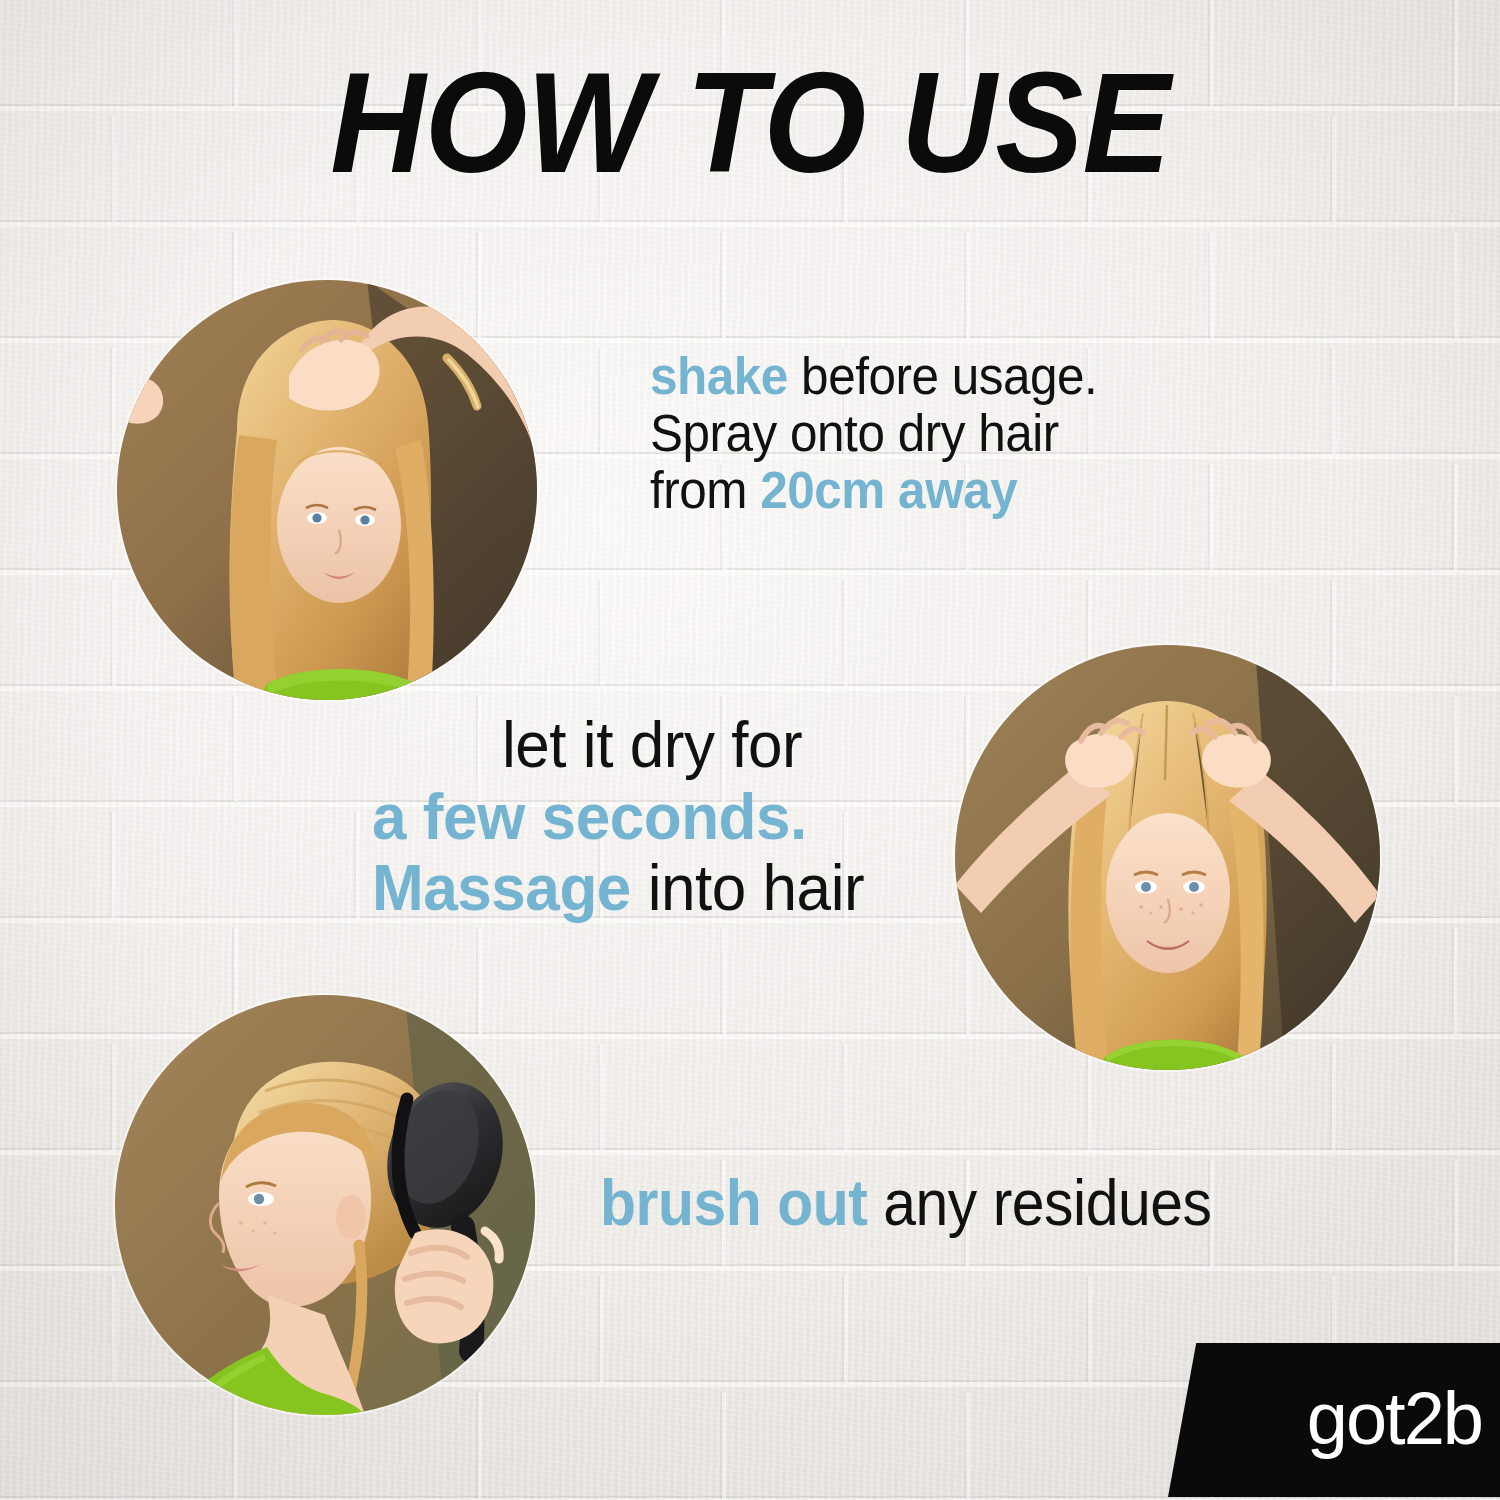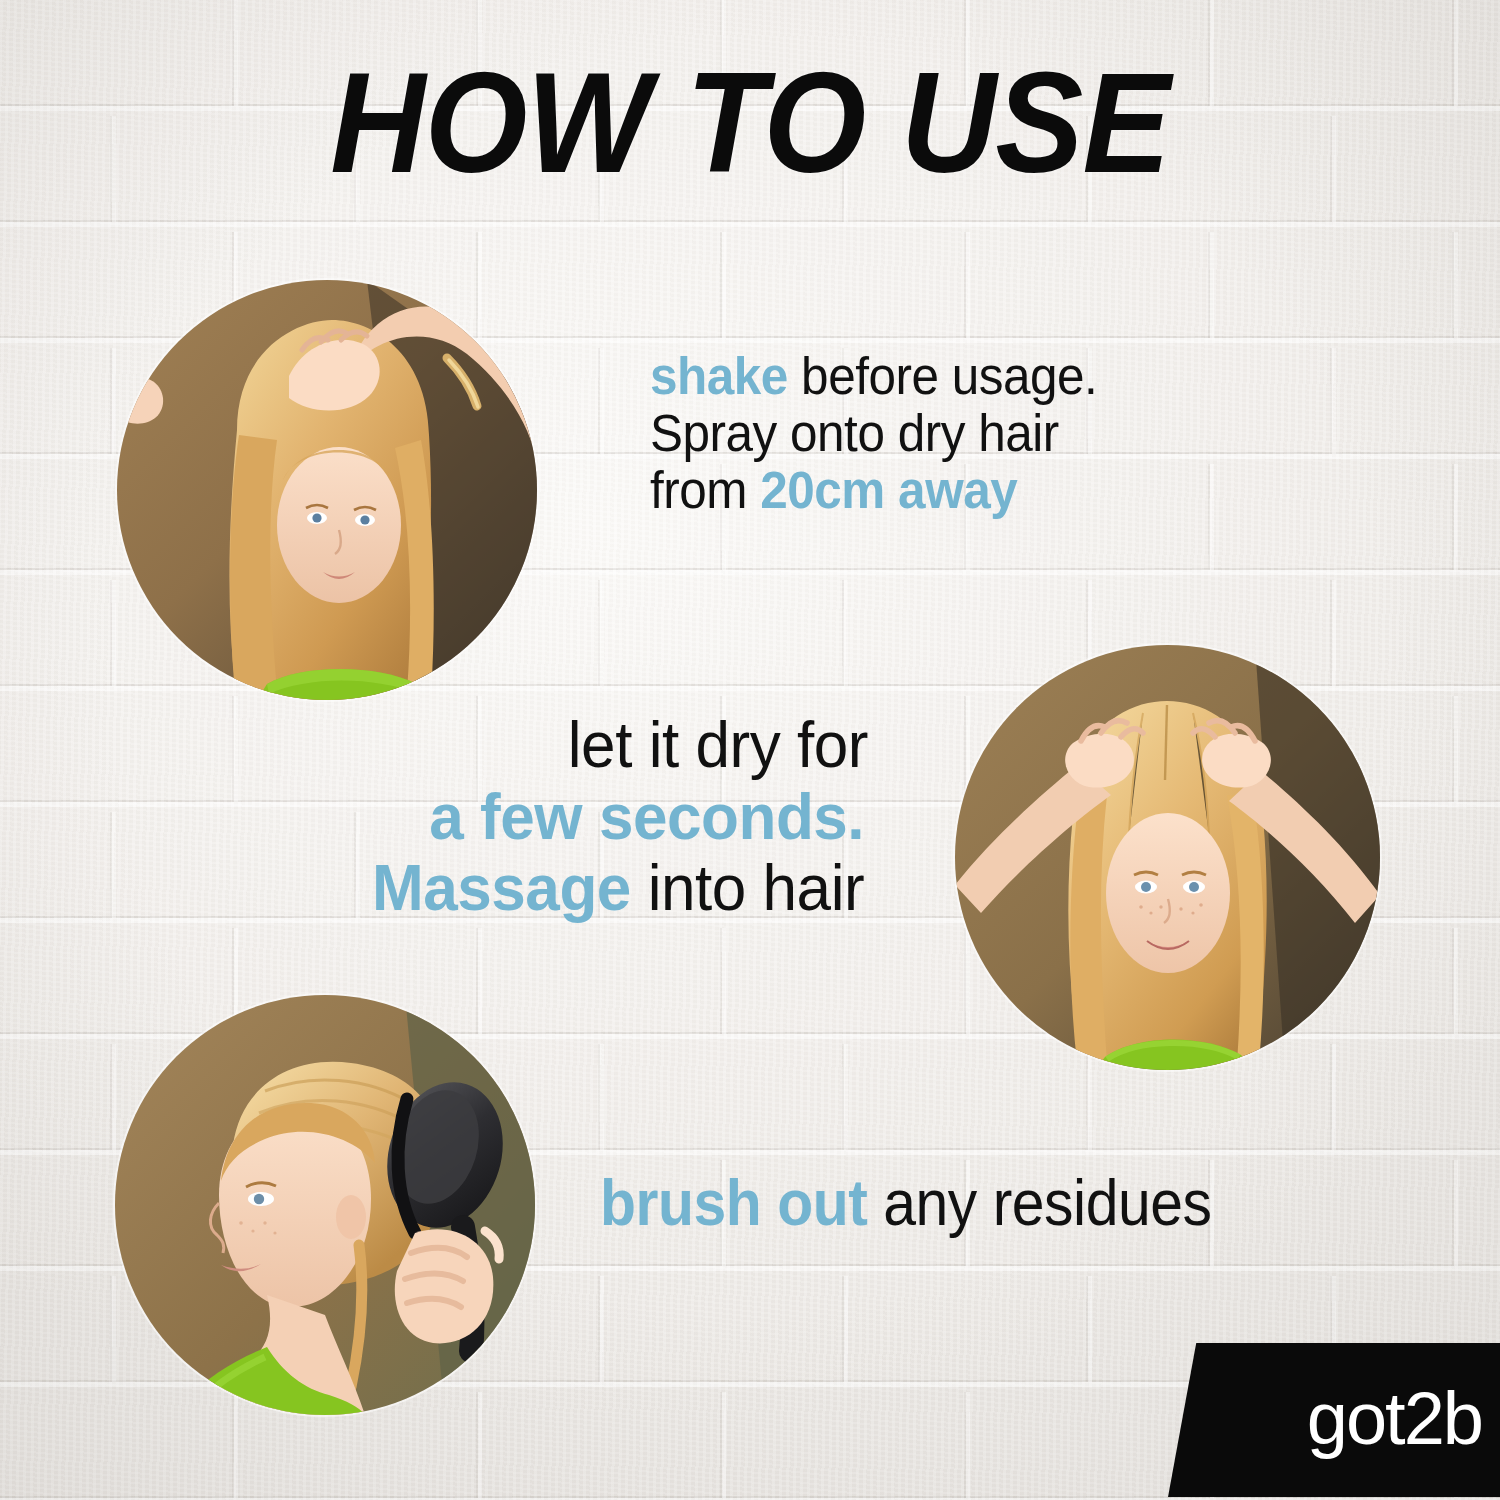--- a/index.html
+++ b/index.html
@@ -133,21 +133,21 @@
     top: 348px;
     font-size: 51px;
     text-align: left;
   }
   #step-1-text .line { transform: scaleX(0.97); transform-origin: left center; }
 
   #step-2-text {
     left: 372px;
     top: 710px;
     font-size: 64px;
-    text-align: right;
+    text-align: left;
   }
   #step-2-text .line { transform: scaleX(0.97); transform-origin: left center; }
   #step-2-text .line-1 { margin-left: 130px; }
 
   #step-3-text {
     left: 600px;
     top: 1168px;
     font-size: 64px;
     white-space: nowrap;
     transform: scaleX(0.92);

